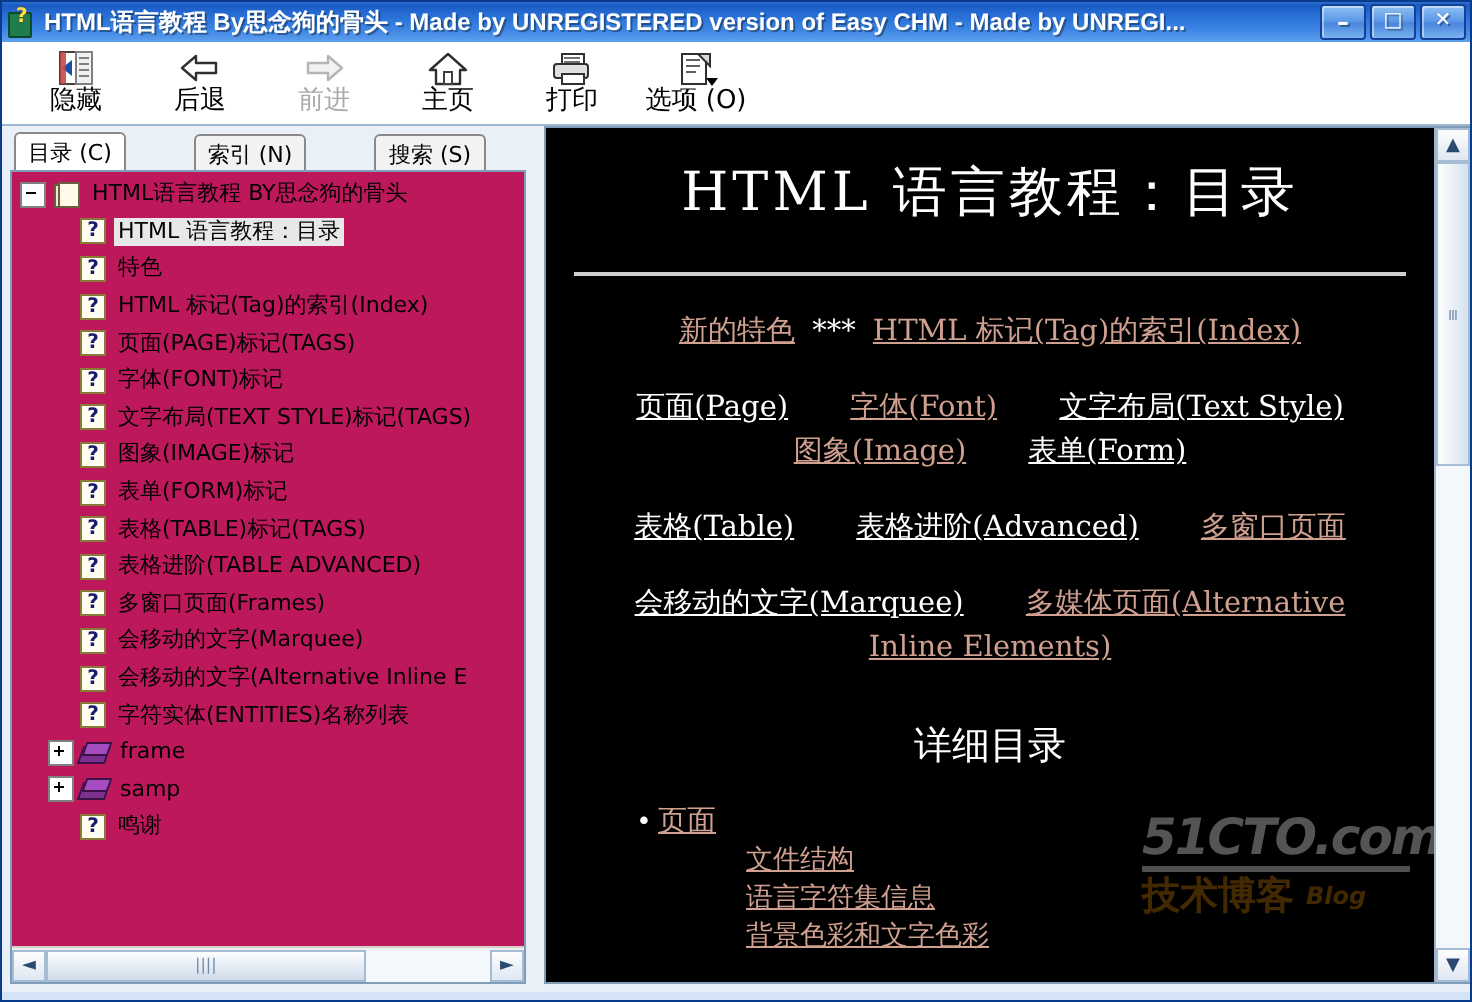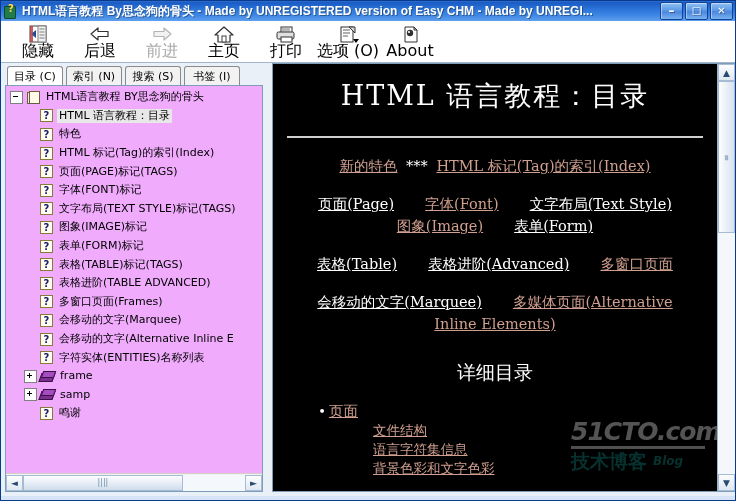--- a/index.html
+++ b/index.html
@@ -73,58 +73,59 @@
     display:flex;align-items:flex-start;
     padding-left:6px;box-sizing:border-box;
   }
   .tbtn{
     width:62px;height:42px;
     display:flex;flex-direction:column;align-items:center;justify-content:flex-start;
     padding-top:2px;box-sizing:border-box;cursor:default;
   }
   .tbtn .ic{height:22px;display:flex;align-items:center;justify-content:center;}
   .tbtn .lbl{
-    font-size:16px;color:#000;font-family:"DejaVu Sans",sans-serif;
+    font-size:13px;color:#000;font-family:"DejaVu Sans",sans-serif;
     line-height:12px;white-space:nowrap;
   }
   .tbtn.disabled .lbl{color:#a9a9a9;}
 
   
   .body{
     flex:1 1 auto;display:flex;min-height:0;
     background:#e8eff8;
   }
 
   
   .navpane{
     width:266px;flex:0 0 266px;
     display:flex;flex-direction:column;
     background:#eaf0f8;
     box-sizing:border-box;
     padding:3px 4px 4px 4px;
   }
   .tabs{
-    display:flex;height:20px;flex:0 0 20px;
+    display:flex;height:20px;flex:0 0 20px;align-items:flex-end;
     padding-left:2px;
+    gap:31px;
   }
   .tab{
     height:19px;min-width:56px;
     background:#f2f2f2;
     border:1px solid #8a8a8a;border-bottom:none;
     border-radius:3px 3px 0 0;
     display:flex;align-items:center;justify-content:center;
     font-size:11px;color:#000;font-family:"DejaVu Sans",sans-serif;
     margin-right:3px;box-sizing:border-box;padding:0 5px;
     cursor:default;
   }
   .tab.active{background:#ffffff;height:20px;font-weight:normal;}
   .treebox{
     flex:1 1 auto;min-height:0;
     border:1px solid #7f9db9;
-    background:#f0abfc;
+    background:#be185d;
     display:flex;flex-direction:column;
     box-sizing:border-box;
     margin-top:-1px;
   }
   .treeinner{
     flex:1 1 auto;overflow:hidden;position:relative;
     padding:2px 0 0 2px;
   }
   .trow{
     height:18.6px;display:flex;align-items:center;
@@ -222,32 +223,32 @@
   .sep{color:#ffffff;padding:0 4px;}
   .doc h2{
     margin:26px 0 0 0;text-align:center;font-size:19px;font-weight:normal;color:#fff;
   }
   .bullets{margin:16px 0 0 42px;padding:0;}
   .bul{display:flex;align-items:flex-start;font-size:14.5px;line-height:19px;}
   .bul .dot{width:14px;flex:0 0 14px;text-align:center;color:#fff;font-size:13px;line-height:19px;}
   .sublist{margin:0 0 0 58px;padding:0;font-size:13.5px;line-height:19px;}
   .sublist div{padding:0;}
   .watermark{
-    position:absolute;right:6px;bottom:6px;
+    position:absolute;right:6px;bottom:19px;
     width:140px;height:66px;opacity:.42;
     pointer-events:none;user-select:none;
   }
   .wm1{
     font-family:"DejaVu Sans",sans-serif;font-weight:bold;font-style:italic;
     font-size:25px;color:#c9c9c9;letter-spacing:-1px;line-height:26px;
   }
   .wmrule{height:3px;background:#bdbdbd;margin:1px 0 2px 0;width:134px;}
   .wm2{
     font-family:"DejaVu Sans",sans-serif;font-weight:bold;font-size:19px;
-    color:#0f766e;line-height:21px;display:flex;align-items:flex-end;gap:6px;
+    color:#a16207;line-height:21px;display:flex;align-items:flex-end;gap:6px;
   }
   .wm2 small{font-size:12px;font-style:italic;}
 
   
   .vscroll{
     width:17px;flex:0 0 17px;background:#f0f4fa;
     display:flex;flex-direction:column;
     border-left:1px solid #9db4cc;
   }
   .vsbtn{
@@ -357,31 +358,20 @@
           <line x1="6" y1="5" x2="13" y2="5" stroke="#606060"></line>
           <line x1="6" y1="8" x2="13" y2="8" stroke="#606060"></line>
           <line x1="6" y1="11" x2="11" y2="11" stroke="#606060"></line>
           <polygon points="12,2 18,2 18,8" fill="#d8d8d8" stroke="#303030"></polygon>
           <polygon points="16,14 22,14 19,18" fill="#000000"></polygon>
         </svg>
       </div>
       <div class="lbl">选项 (O)</div>
     </div>
 
-    <div class="tbtn">
-      <div class="ic">
-        <svg width="20" height="19" viewBox="0 0 20 19">
-          <polygon points="5,2 14,2 17,5 17,17 5,17" fill="#ffffff" stroke="#303030"></polygon>
-          <polygon points="14,2 14,5 17,5" fill="#cfcfcf" stroke="#303030"></polygon>
-          <circle cx="10" cy="8" r="3.2" fill="#303030"></circle>
-          <circle cx="9" cy="7" r="1.1" fill="#ffffff"></circle>
-        </svg>
-      </div>
-      <div class="lbl">About</div>
-    </div>
 
   </div>
 
   <div class="body">
 
     <div class="navpane">
 
       <div class="tabs">
         <div class="tab active">
           <span>目录 (C)</span>

